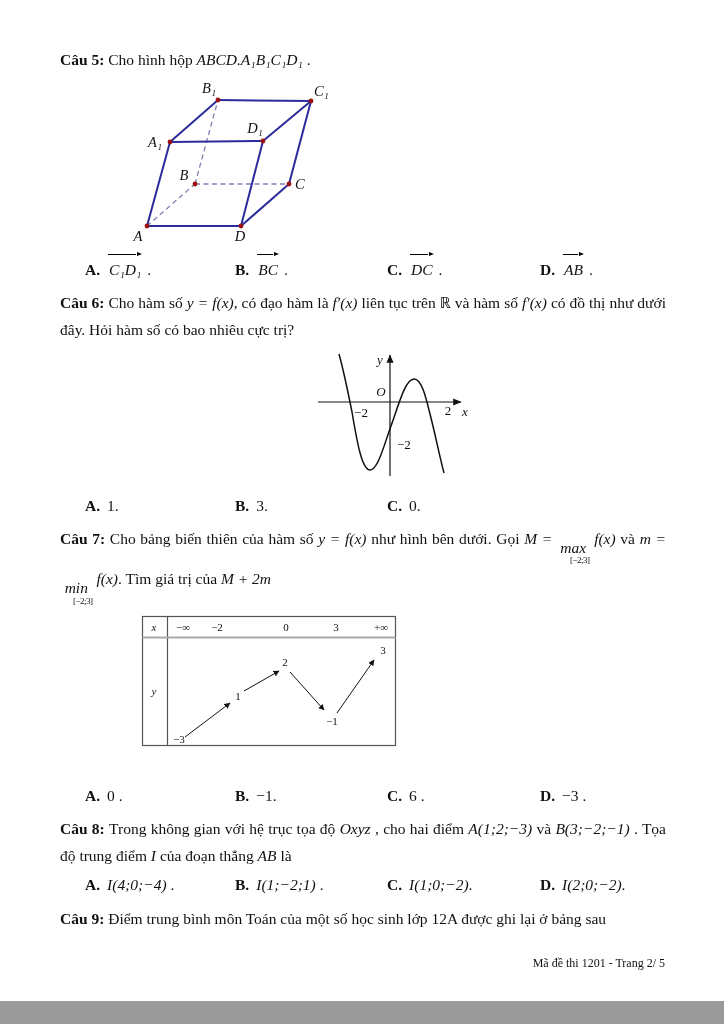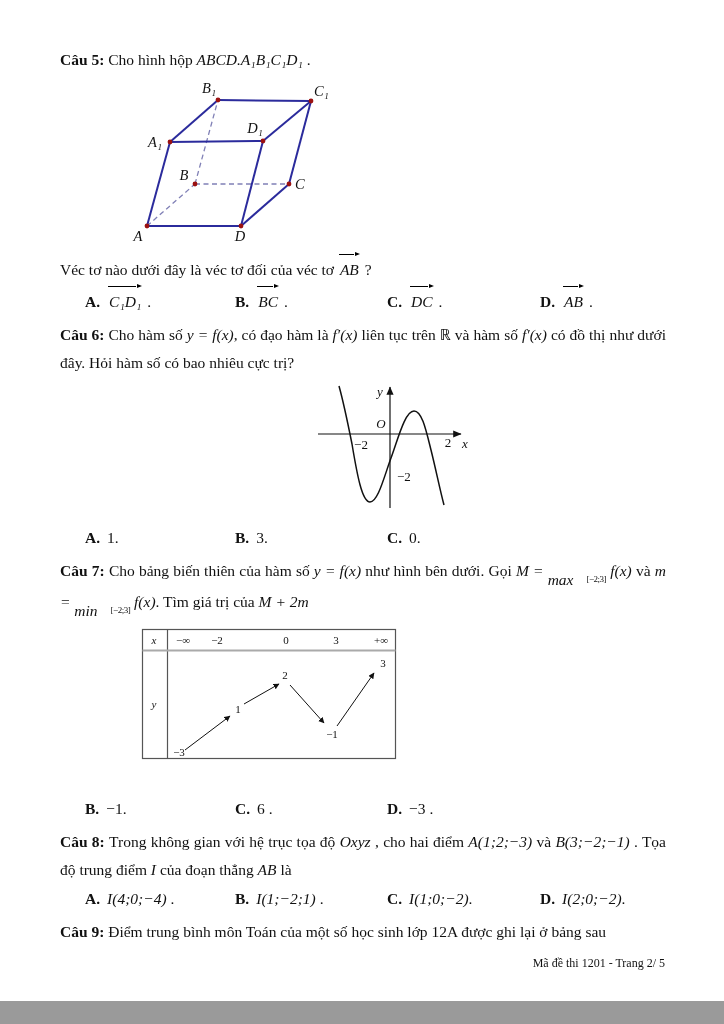--- a/index.html
+++ b/index.html
@@ -4,21 +4,21 @@
 <style>
   html,body{margin:0;padding:0;background:#9a9a9a;}
   .page{position:relative;width:724px;height:1001px;background:#ffffff;overflow:hidden;
         font-family:"Liberation Serif",serif;font-size:15.5px;color:#111;
         box-sizing:border-box;padding:46px 58px 0 60px;}
   .para{margin:0;text-align:justify;line-height:1.75;}
   .seg{white-space:pre-wrap;}
   .seg.bold{font-weight:700;}
   .seg.math, .val.math{font-style:italic;}
   .under{display:none;}
-  .seg.stack{display:inline-flex;flex-direction:row;align-items:center;
+  .seg.stack{display:inline-flex;flex-direction:column;align-items:center;
              vertical-align:-9px;line-height:1.05;}
   .seg.stack .under{display:block;font-size:9px;font-style:normal;letter-spacing:-0.5px;padding-left:13px;}
   .vec{position:relative;display:inline-block;padding:3px 2px 0 2px;}
   .vec::before{content:"";position:absolute;top:1px;left:1px;right:7px;border-top:1.3px solid #000;}
   .vec::after{content:"";position:absolute;top:-1.4px;right:1px;width:0;height:0;
               border-left:5px solid #000;border-top:2.6px solid transparent;border-bottom:2.6px solid transparent;}
   .optrow{display:grid;grid-template-columns:150px 152px 153px 1fr;
           padding-left:25px;margin:2px 0 6px;line-height:1.75;}
   .opt .letter{font-weight:700;margin-right:7px;}
   .figwrap5{margin:8px 0 2px 58px;}
@@ -70,21 +70,20 @@
         <text x="66" y="99" text-anchor="middle">B</text>
         <text x="177" y="108">C</text>
         <text x="44" y="66" text-anchor="end">A₁</text>
         <text x="137" y="52" text-anchor="middle">D₁</text>
         <text x="91" y="12" text-anchor="middle">B₁</text>
         <text x="196" y="15">C₁</text>
       </g>
     </svg>
   </div>
 
-  <div class="para"><span class="seg"><span class="t">Véc tơ nào dưới đây là véc tơ đối của véc tơ </span></span><span class="seg math vec"><span class="t">AB</span></span><span class="seg"><span class="t"> ?</span></span></div>
 
   <div class="optrow">
       <span class="opt"><span class="letter">A.</span><span class="val math vec"><span class="t">C₁D₁</span></span><span class="suf"> .</span></span>
       <span class="opt"><span class="letter">B.</span><span class="val math vec"><span class="t">BC</span></span><span class="suf"> .</span></span>
       <span class="opt"><span class="letter">C.</span><span class="val math vec"><span class="t">DC</span></span><span class="suf"> .</span></span>
       <span class="opt"><span class="letter">D.</span><span class="val math vec"><span class="t">AB</span></span><span class="suf"> .</span></span>
     </div>
 
   <div class="para"><span class="seg bold"><span class="t">Câu 6: </span></span><span class="seg"><span class="t">Cho hàm số </span></span><span class="seg math"><span class="t">y = f(x)</span></span><span class="seg"><span class="t">, có đạo hàm là </span></span><span class="seg math"><span class="t">f′(x)</span></span><span class="seg"><span class="t"> liên tục trên ℝ và hàm số </span></span><span class="seg math"><span class="t">f′(x)</span></span><span class="seg"><span class="t"> có đồ thị như dưới đây. Hỏi hàm số có bao nhiêu cực trị?</span></span></div>
 
@@ -148,20 +147,21 @@
         <text x="41" y="131" text-anchor="middle">−3</text>
         <text x="100" y="88" text-anchor="middle">1</text>
         <text x="147" y="54" text-anchor="middle">2</text>
         <text x="194" y="113" text-anchor="middle">−1</text>
         <text x="245" y="42" text-anchor="middle">3</text>
       </g>
     </svg>
   </div>
 
   <div class="optrow q7">
+      <span class="opt"><span class="letter">A.</span><span class="val"><span class="t">0</span></span><span class="suf"> .</span></span>
       <span class="opt"><span class="letter">B.</span><span class="val"><span class="t">−1</span></span><span class="suf">.</span></span>
       <span class="opt"><span class="letter">C.</span><span class="val"><span class="t">6</span></span><span class="suf"> .</span></span>
       <span class="opt"><span class="letter">D.</span><span class="val"><span class="t">−3</span></span><span class="suf"> .</span></span>
     </div>
 
   <div class="para"><span class="seg bold"><span class="t">Câu 8: </span></span><span class="seg"><span class="t">Trong không gian với hệ trục tọa độ </span></span><span class="seg math"><span class="t">Oxyz</span></span><span class="seg"><span class="t"> , cho hai điểm </span></span><span class="seg math"><span class="t">A(1;2;−3)</span></span><span class="seg"><span class="t"> và </span></span><span class="seg math"><span class="t">B(3;−2;−1)</span></span><span class="seg"><span class="t"> . Tọa độ trung điểm </span></span><span class="seg math"><span class="t">I</span></span><span class="seg"><span class="t"> của đoạn thẳng </span></span><span class="seg math"><span class="t">AB</span></span><span class="seg"><span class="t"> là</span></span></div>
 
   <div class="optrow">
       <span class="opt"><span class="letter">A.</span><span class="val math"><span class="t">I(4;0;−4)</span></span><span class="suf"> .</span></span>
       <span class="opt"><span class="letter">B.</span><span class="val math"><span class="t">I(1;−2;1)</span></span><span class="suf"> .</span></span>

